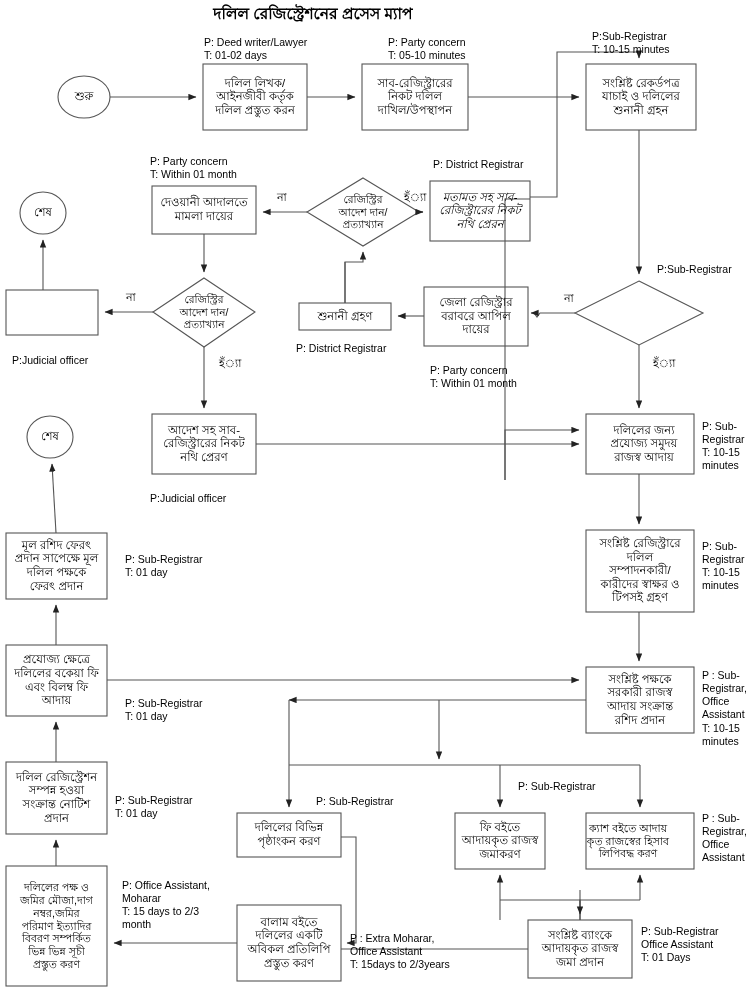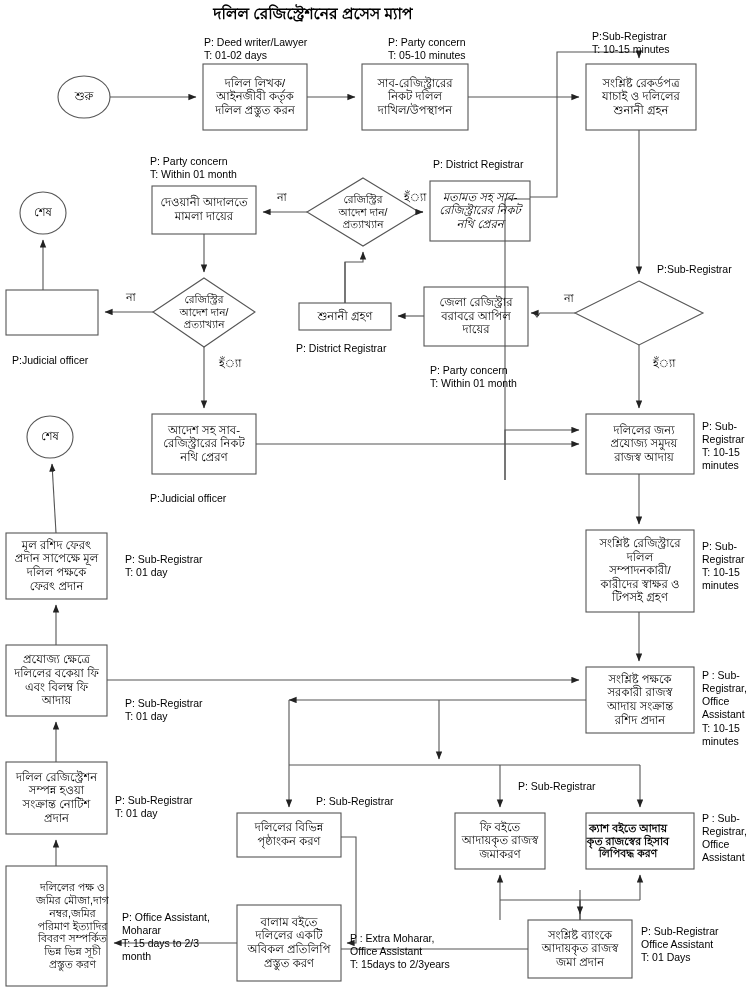--- a/index.html
+++ b/index.html
@@ -277,25 +277,25 @@
 
   <div class="txt node-label" style="left:6px; top:762px; width:101px; height:72px;">দলিল রেজিস্ট্রেশন
 সম্পন্ন হওয়া
 সংক্রান্ত নোটিশ
 প্রদান</div>
   <div class="txt node-label" style="left:237px; top:813px; width:104px; height:44px;">দলিলের বিভিন্ন
 পৃষ্ঠাংকন করণ</div>
   <div class="txt node-label" style="left:455px; top:813px; width:90px; height:56px;">ফি বইতে
 আদায়কৃত রাজস্ব
 জমাকরণ</div>
-  <div class="txt node-label" style="left:586px; top:813px; width:84px; height:56px; font-size:10.8px;font-weight:bold;">ক্যাশ বইতে আদায়
+  <div class="txt node-label" style="left:586px; top:813px; width:84px; height:56px; font-size:10.8px;">ক্যাশ বইতে আদায়
 কৃত রাজস্বের হিসাব
 লিপিবদ্ধ করণ</div>
 
-  <div class="txt node-label" style="left:6px; top:866px; width:101px; height:120px; font-size:10.8px;margin-left:16px;">দলিলের পক্ষ ও
+  <div class="txt node-label" style="left:6px; top:866px; width:101px; height:120px; font-size:10.8px;">দলিলের পক্ষ ও
 জমির মৌজা,দাগ
 নম্বর,জমির
 পরিমাণ ইত্যাদির
 বিবরণ সম্পর্কিত
 ভিন্ন ভিন্ন সূচী
 প্রস্তুত করণ</div>
   <div class="txt node-label" style="left:237px; top:905px; width:104px; height:76px;">বালাম বইতে
 দলিলের একটি
 অবিকল প্রতিলিপি
 প্রস্তুত করণ</div>
@@ -334,21 +334,21 @@
 Assistant
 T: 10-15
 minutes</div>
 
   <div class="note" style="left:125px; top:553px;">P: Sub-Registrar
 T: 01 day</div>
   <div class="note" style="left:125px; top:697px;">P: Sub-Registrar
 T: 01 day</div>
   <div class="note" style="left:115px; top:794px;">P: Sub-Registrar
 T: 01 day</div>
-  <div class="note" style="left:122px; top:879px;margin-top:32px;">P: Office Assistant,
+  <div class="note" style="left:122px; top:879px;">P: Office Assistant,
 Moharar
 T: 15 days to 2/3
 month</div>
 
   <div class="note" style="left:316px; top:795px;">P: Sub-Registrar</div>
   <div class="note" style="left:518px; top:780px;">P: Sub-Registrar</div>
   <div class="note" style="left:702px; top:812px;">P : Sub-
 Registrar,
 Office
 Assistant</div>

